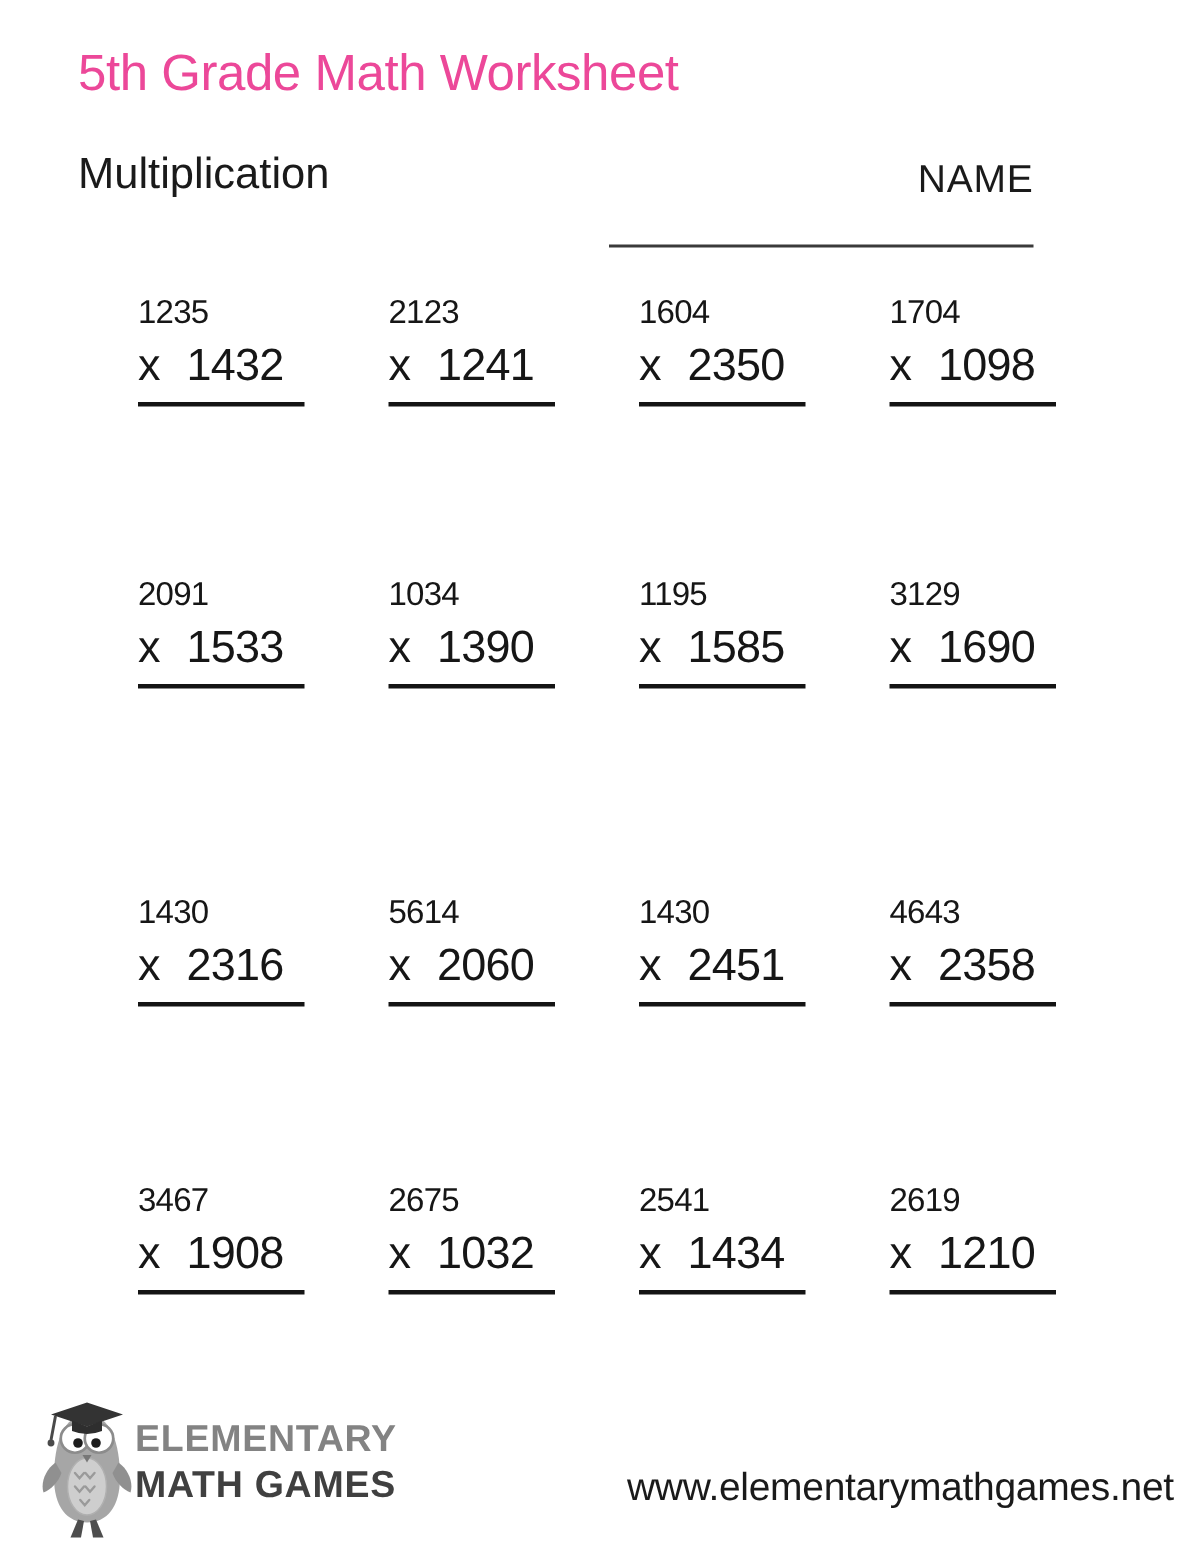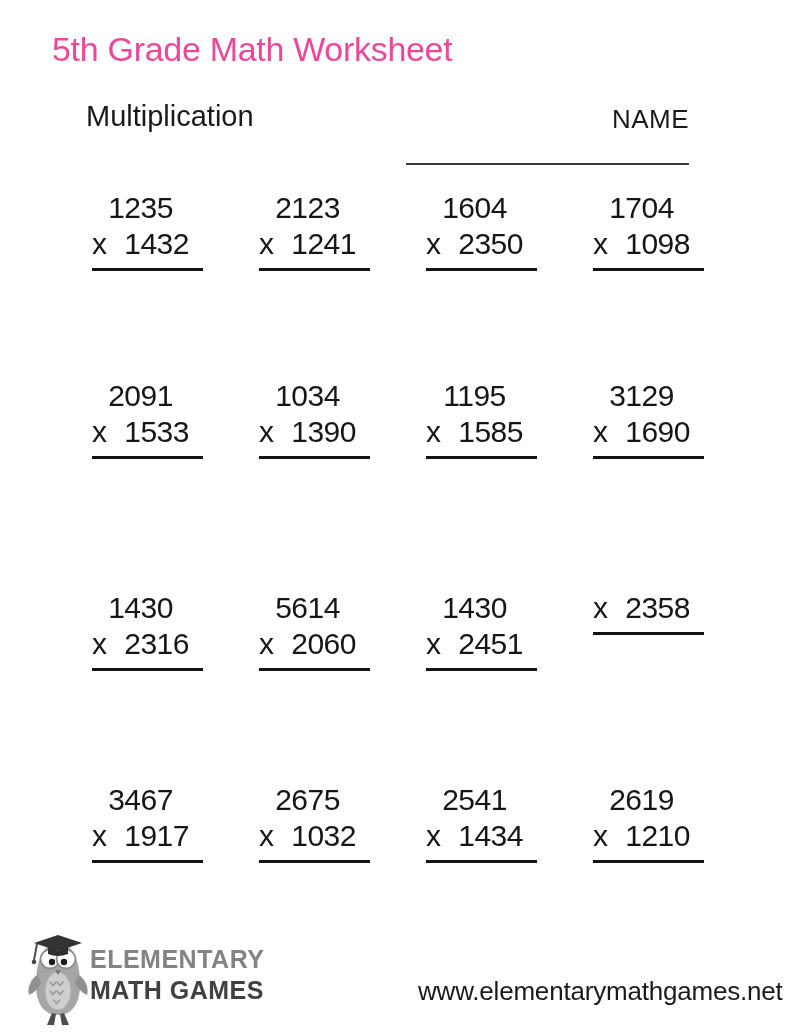--- a/index.html
+++ b/index.html
@@ -14,21 +14,21 @@
   .page { position: absolute; inset: 0; background: #fff; }
 
   
   .title {
     position: absolute; left: 52px; top: 30px;
     font-size: 34px; font-weight: 400; letter-spacing: -0.3px;
     color: #ec4899;
   }
   .topic {
     position: absolute; left: 52px; top: 100px;
-    font-size: 29px; font-weight: 400; color: #1a1a1a; margin-left: 34px;
+    font-size: 29px; font-weight: 400; color: #1a1a1a;
   }
   .name-area {
     position: absolute; left: 402px; top: 104px;
     display: flex; align-items: flex-end; flex-direction: column;
   }
   .name-label { font-size: 26px; letter-spacing: 0.5px; color: #1a1a1a; }
   .name-line {
     width: 283px; height: 28px; margin-left: 4px;
     border-bottom: 2px solid #3a3a3a;
   }
@@ -37,22 +37,22 @@
   .prow {
     position: absolute; left: 92px;
     display: flex; gap: 56px;
   }
   .prow-1 { top: 190px; }
   .prow-2 { top: 378px; }
   .prow-3 { top: 590px; }
   .prow-4 { top: 782px; }
   .problem { width: 111px; }
   .problem .top {
-    text-align: center; padding-right: 14px;
-    font-size: 30px; line-height: 36px; letter-spacing: -0.5px;
+    text-align: left; padding-right: 14px;
+    font-size: 22px; line-height: 36px; letter-spacing: -0.5px;
   }
   .problem .row2 {
     display: flex; justify-content: space-between;
     padding-right: 14px;
     font-size: 30px; line-height: 36px; letter-spacing: -0.5px;
   }
   .answer-line {
     height: 6px;
     border-bottom: 3px solid #141414;
   }
@@ -172,34 +172,35 @@
     </div>
     <div class="problem">
       <div class="top">1430</div>
       <div class="row2">
           <span>x</span>
           <span>2451</span>
         </div>
       <div class="answer-line"></div>
     </div>
     <div class="problem">
+      <div class="top">4643</div>
       <div class="row2">
           <span>x</span>
           <span>2358</span>
         </div>
       <div class="answer-line"></div>
     </div>
   </div>
 
   <div class="prow prow-4">
     <div class="problem">
       <div class="top">3467</div>
       <div class="row2">
           <span>x</span>
-          <span>1917</span>
+          <span>1908</span>
         </div>
       <div class="answer-line"></div>
     </div>
     <div class="problem">
       <div class="top">2675</div>
       <div class="row2">
           <span>x</span>
           <span>1032</span>
         </div>
       <div class="answer-line"></div>

